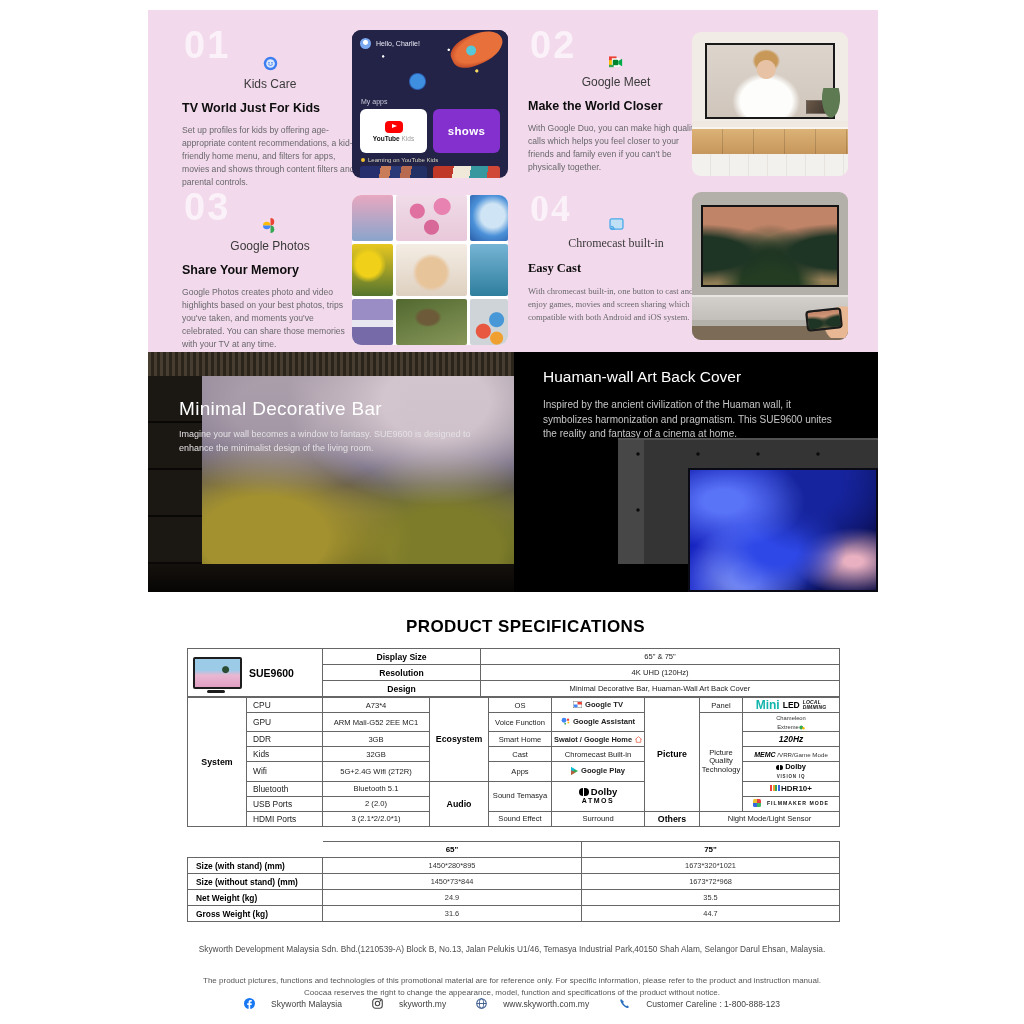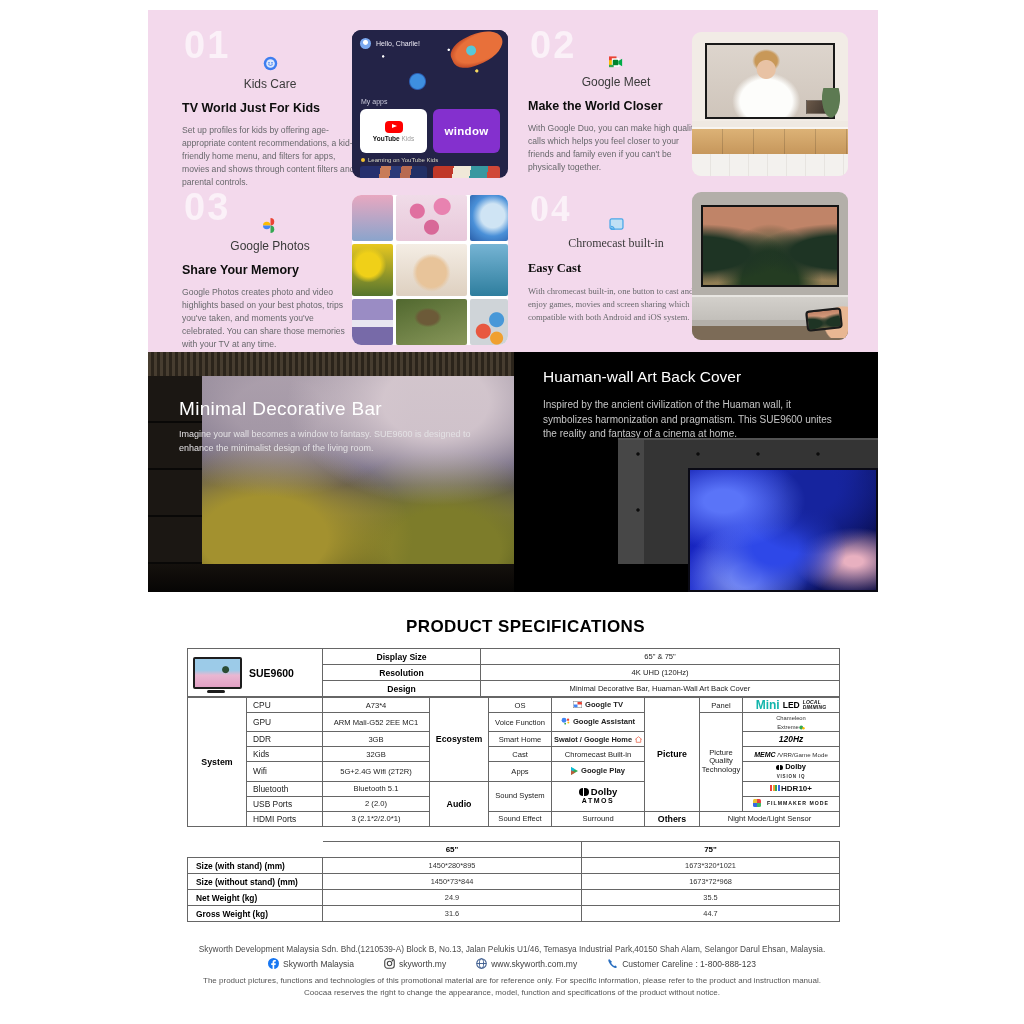--- a/index.html
+++ b/index.html
@@ -157,21 +157,21 @@
   .fm-text { font-size:5.2px; font-weight:700; letter-spacing:1px; color:#111; }
   .dims { position:absolute; left:187px; top:841px; width:652px; }
   .dims td { height:16px; font-size:7.4px; color:#333; text-align:center; }
   .dims td.dl { text-align:left; padding-left:8px; font-weight:700; font-size:8.4px; color:#000; }
   .dims td.dh { font-weight:700; font-size:8px; color:#000; height:13px; }
 
   
   .foot { position:absolute; left:0; width:1024px; text-align:center; color:#4b4b4b; }
   .f1 { top:944px; font-size:8.3px; }
   .f2 { top:958px; display:flex; justify-content:center; gap:30px; font-size:8.5px; color:#3f3f3f; }
-  .f2 .soc { display:inline-flex; align-items:center; gap:4px; }
+  .f2 .soc { display:inline-flex; align-items:center; gap:16px;margin-top:40px; }
   .f3 { top:976px; font-size:8px; color:#555; }
   .f4 { top:988px; font-size:8px; color:#555; }
 
   .app-ico { flex:0 0 auto; }
 </style>
 </head>
 <body>
 
 <div class="page">
 
@@ -201,21 +201,21 @@
           <span class="c1-ava"></span>
           <span>Hello, Charlie!</span>
         </div>
       <div class="c1-myapps">My apps</div>
       <div class="c1-tiles">
         <div class="tile tile-yt">
           <span class="yt-logo"></span>
           <span class="yt-text"><span>YouTube</span> <span class="lt">Kids</span></span>
         </div>
         <div class="tile tile-noggin">
-            <span>window</span>
+            <span>shows</span>
           </div>
       </div>
       <div class="c1-learn">
           <span class="c1-bulb"></span>
           <span>Learning on YouTube Kids</span>
         </div>
       <div class="c1-thumbs">
         <div class="th th-a"></div>
         <div class="th th-b"></div>
       </div>
@@ -440,21 +440,21 @@
             </span></td>
       <td><span class="dolby-cell"><span class="dolby-dd sm">
                 <i></i>
                 <i></i>
               </span> <span class="dolby-name" style="font-size:7.5px">Dolby</span><br><span class="dolby-sub2">VISION IQ</span></span></td>
     </tr>
     <tr>
       <td class="lbl">Bluetooth</td>
       <td>Bluetooth 5.1</td>
       <td rowspan="3" class="grp">Audio</td>
-      <td rowspan="2" class="wrapok">Sound System</td>
+      <td rowspan="2" class="wrapok">Sound Temasya</td>
       <td rowspan="2" class="dolby-cell"><span class="dolby-dd">
               <i></i>
               <i></i>
             </span> <span class="dolby-name">Dolby</span><br><span class="dolby-sub">ATMOS</span></td>
       <td><span class="hdr-bars">
               <i style="background:#e84040"></i>
               <i style="background:#f0a030"></i>
               <i style="background:#34a853"></i>
               <i style="background:#3868e0"></i>
             </span><span class="hdr10">HDR10+</span></td>

